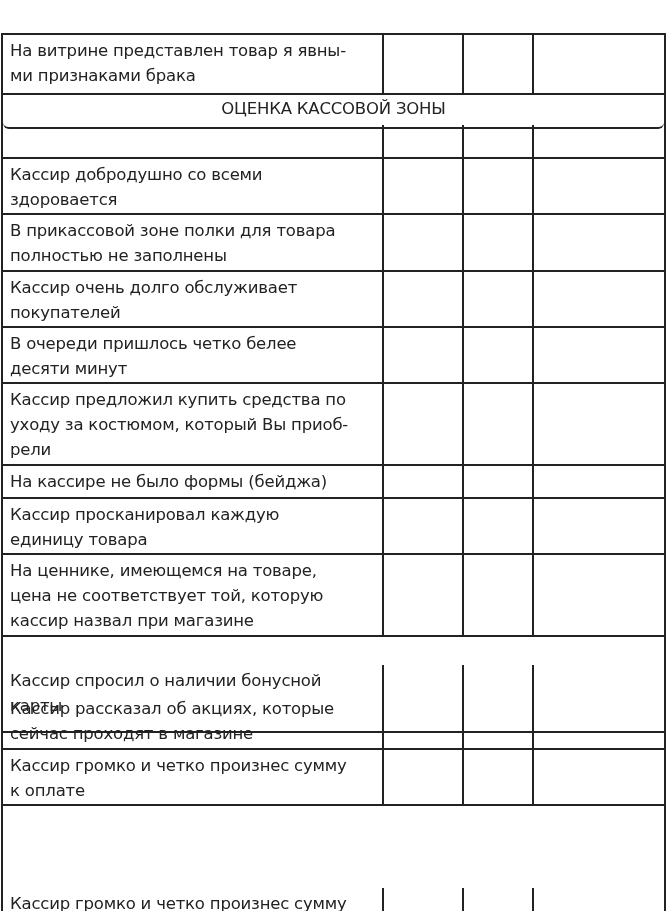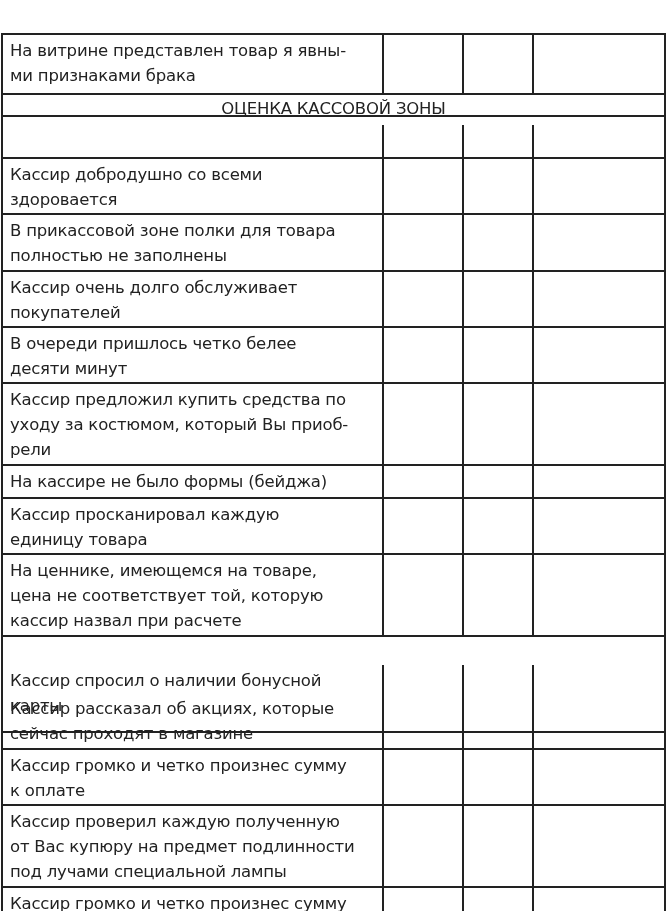--- a/index.html
+++ b/index.html
@@ -49,21 +49,21 @@
 <div class="tbl" id="tbl">
     <div class="row" style="top: 0px; height: 60px;">
       <div class="cell c-text">
         <div class="txt">На витрине представлен товар я явны-
 ми признаками брака</div>
       </div>
       <div class="cell c-a"></div>
       <div class="cell c-b"></div>
       <div class="cell c-c"></div>
     </div>
-    <div class="row" style="top: 60px; height: 22px;">
+    <div class="row" style="top: 60px; height: 34px; border-radius: 6px;">
       <div class="section">ОЦЕНКА КАССОВОЙ ЗОНЫ</div>
     </div>
     <div class="row" style="top: 90px; height: 34px;">
       <div class="cell c-text">
         <div class="txt"></div>
       </div>
       <div class="cell c-a"></div>
       <div class="cell c-b"></div>
       <div class="cell c-c"></div>
     </div>
@@ -127,21 +127,21 @@
 единицу товара</div>
       </div>
       <div class="cell c-a"></div>
       <div class="cell c-b"></div>
       <div class="cell c-c"></div>
     </div>
     <div class="row" style="top: 520px; height: 82px;">
       <div class="cell c-text">
         <div class="txt">На ценнике, имеющемся на товаре,
 цена не соответствует той, которую
-кассир назвал при расчете</div>
+кассир назвал при магазине</div>
       </div>
       <div class="cell c-a"></div>
       <div class="cell c-b"></div>
       <div class="cell c-c"></div>
     </div>
     <div class="row" style="top: 630px; height: 68px;">
       <div class="cell c-text">
         <div class="txt">Кассир спросил о наличии бонусной
 карты</div>
       </div>
@@ -160,30 +160,20 @@
     </div>
     <div class="row" style="top: 715px; height: 56px;">
       <div class="cell c-text">
         <div class="txt">Кассир громко и четко произнес сумму
 к оплате</div>
       </div>
       <div class="cell c-a"></div>
       <div class="cell c-b"></div>
       <div class="cell c-c"></div>
     </div>
-    <div class="row" style="top: 771px; height: 82px;">
-      <div class="cell c-text">
-        <div class="txt">Кассир проверил каждую полученную
-от Вас купюру на предмет подлинности
-под лучами специальной лампы</div>
-      </div>
-      <div class="cell c-a"></div>
-      <div class="cell c-b"></div>
-      <div class="cell c-c"></div>
-    </div>
     <div class="row last" style="top: 853px; height: 54px;">
       <div class="cell c-text">
         <div class="txt">Кассир громко и четко произнес сумму
 сдачи</div>
       </div>
       <div class="cell c-a"></div>
       <div class="cell c-b"></div>
       <div class="cell c-c"></div>
     </div>
   </div>

